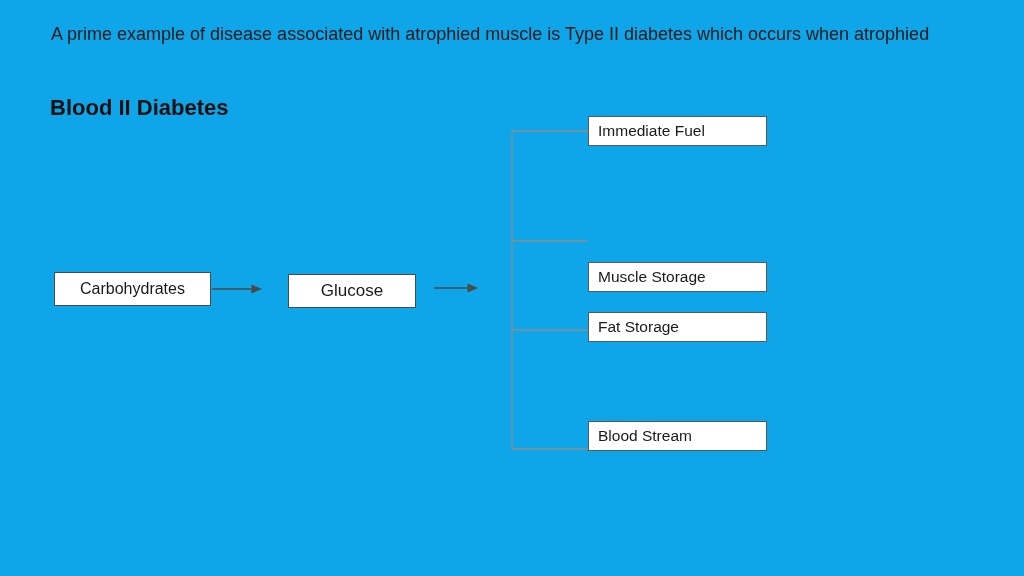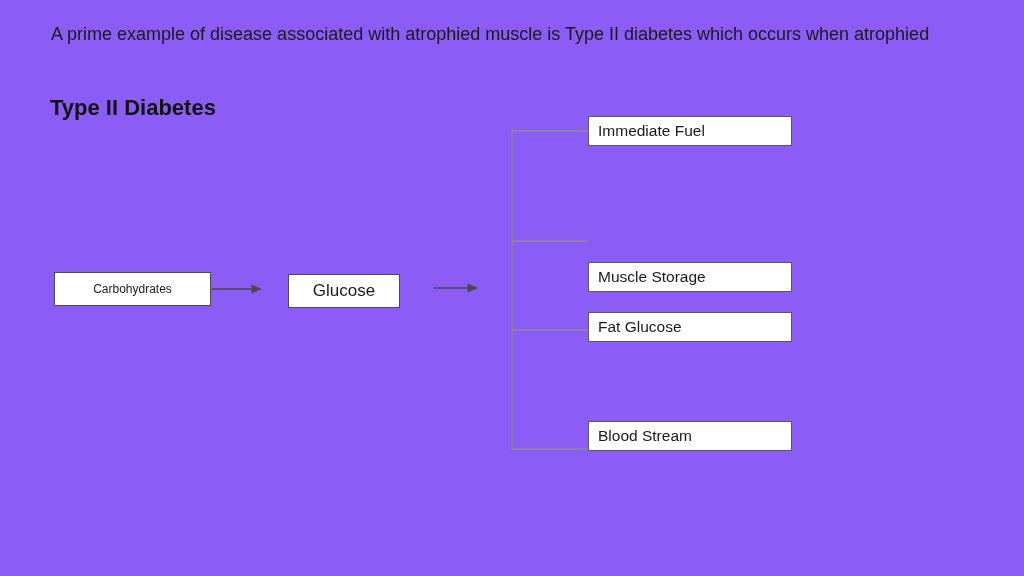--- a/index.html
+++ b/index.html
@@ -1,20 +1,20 @@
 <!DOCTYPE html>
 <html><head>
 <meta charset="utf-8">
 <style>
   html, body { margin: 0; padding: 0; background: #ffffff; }
   .slide {
     position: relative;
     width: 1024px;
     height: 576px;
-    background: #8b5cf6;
+    background: #0ea5e9;
     font-family: "Liberation Sans", sans-serif;
     color: #1a1a1a;
     overflow: hidden;
   }
   .intro {
     position: absolute;
     left: 51px;
     top: 23px;
     font-size: 18px;
     line-height: 23px;
@@ -53,30 +53,30 @@
     stroke: none;
   }
   .node {
     position: absolute;
     box-sizing: border-box;
     background: #ffffff;
     border: 1.5px solid #4a4a4a;
     display: flex;
     align-items: center;
     justify-content: center;
-    font-size: 12px;
+    font-size: 16px;
     color: #1a1a1a;
     white-space: nowrap;
   }
   .node-carb   { left: 54px;  top: 272px; width: 157px; height: 34px; }
-  .node-glucose{ left: 288px; top: 274px; width: 112px; height: 34px; font-size: 17px; }
+  .node-glucose{ left: 288px; top: 274px; width: 128px; height: 34px; font-size: 17px; }
   .branch {
     position: absolute;
     left: 588px;
-    width: 204px;
+    width: 179px;
     height: 30px;
     box-sizing: border-box;
     background: #ffffff;
     border: 1.4px solid #595959;
     display: flex;
     align-items: center;
     justify-content: flex-start;
     padding-left: 9px;
     font-size: 15.5px;
     color: #1a1a1a;
@@ -89,21 +89,21 @@
 </style>
 </head>
 <body>
 
 <div class="slide">
 
   <div class="intro">
     <div class="intro-line">A prime example of disease associated with atrophied muscle is Type II diabetes which occurs when atrophied</div>
   </div>
 
-  <div class="heading">Type II Diabetes</div>
+  <div class="heading">Blood II Diabetes</div>
 
   <svg class="connectors" width="1024" height="576" viewBox="0 0 1024 576" xmlns="http://www.w3.org/2000/svg">
     <g class="arrow">
       <line x1="212" y1="289" x2="253" y2="289"></line>
       <polygon points="262,289 251.5,284.6 251.5,293.4"></polygon>
     </g>
     <g class="arrow">
       <line x1="434" y1="288" x2="469" y2="288"></line>
       <polygon points="478,288 467.5,283.6 467.5,292.4"></polygon>
     </g>
@@ -114,16 +114,16 @@
       <line x1="512" y1="330" x2="588" y2="330"></line>
       <line x1="512" y1="449" x2="588" y2="449"></line>
     </g>
   </svg>
 
   <div class="node node-carb">Carbohydrates</div>
   <div class="node node-glucose">Glucose</div>
 
   <div class="branch branch-0">Immediate Fuel</div>
   <div class="branch branch-1">Muscle Storage</div>
-  <div class="branch branch-2">Fat Glucose</div>
+  <div class="branch branch-2">Fat Storage</div>
   <div class="branch branch-3">Blood Stream</div>
 
 </div>
 
 </body></html>

